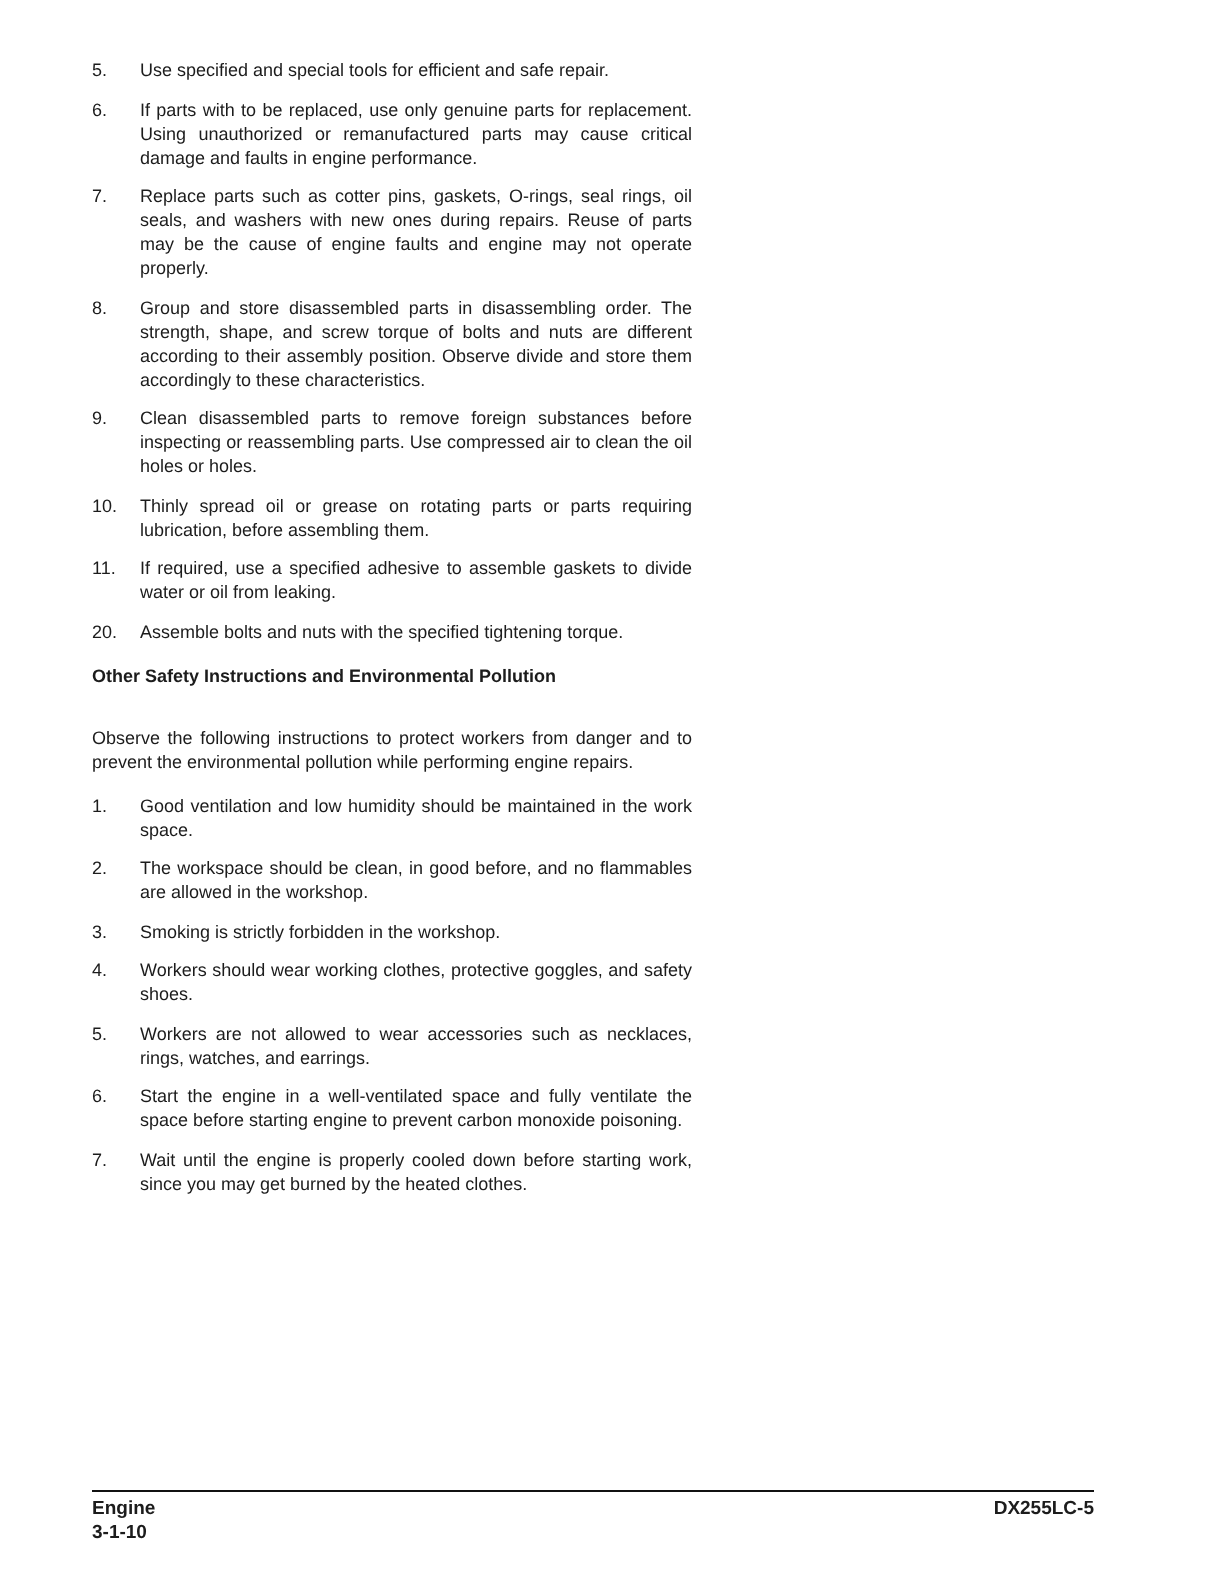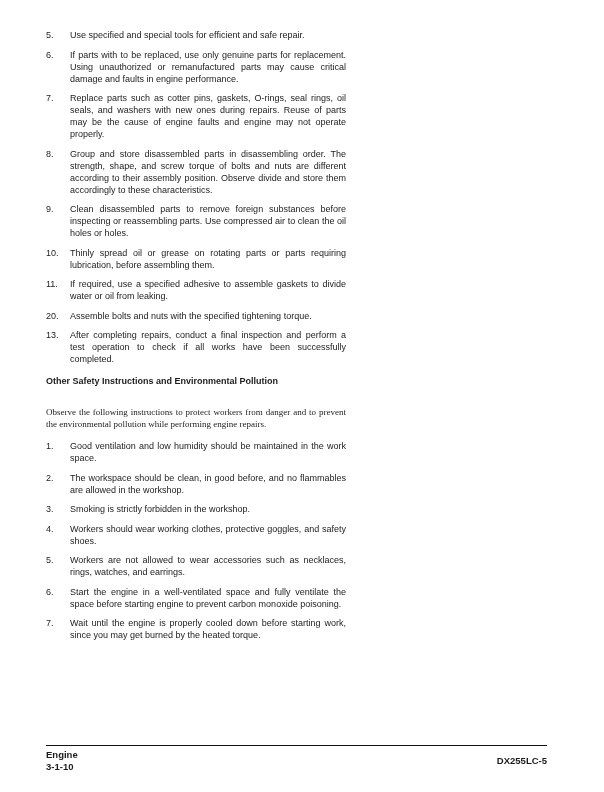--- a/index.html
+++ b/index.html
@@ -34,32 +34,31 @@
     text-align: justify;
   }
   .heading {
     font-weight: bold;
     font-size: 9px;
     margin: 10px 0 19px 0;
   }
   .intro {
     text-align: justify;
     margin: 0 0 10px 0;
-    font-family: Liberation Serif, serif;
   }
   .footer {
     position: absolute;
     left: 46px;
     top: 745px;
     width: 501px;
     border-top: 1.5px solid #111111;
     padding-top: 3px;
     display: flex;
     justify-content: space-between;
-    align-items: center;
+    align-items: flex-start;
     font-weight: bold;
     font-size: 9.5px;
     line-height: 11.5px;
   }
   .footer-left div { white-space: nowrap; }
   .footer-right { white-space: nowrap; }
 </style>
 </head>
 <body>
 
@@ -91,24 +90,20 @@
       <span class="txt">Thinly spread oil or grease on rotating parts or parts requiring lubrication, before assembling them.</span>
     </div>
     <div class="li">
       <span class="num">11.</span>
       <span class="txt">If required, use a specified adhesive to assemble gaskets to divide water or oil from leaking.</span>
     </div>
     <div class="li">
       <span class="num">20.</span>
       <span class="txt">Assemble bolts and nuts with the specified tightening torque.</span>
     </div>
-    <div class="li">
-      <span class="num">13.</span>
-      <span class="txt">After completing repairs, conduct a final inspection and perform a test operation to check if all works have been successfully completed.</span>
-    </div>
   </div>
 
   <div class="heading">Other Safety Instructions and Environmental Pollution</div>
 
   <p class="intro">Observe the following instructions to protect workers from danger and to prevent the environmental pollution while performing engine repairs.</p>
 
   <div>
     <div class="li">
       <span class="num">1.</span>
       <span class="txt">Good ventilation and low humidity should be maintained in the work space.</span>
@@ -128,21 +123,21 @@
     <div class="li">
       <span class="num">5.</span>
       <span class="txt">Workers are not allowed to wear accessories such as necklaces, rings, watches, and earrings.</span>
     </div>
     <div class="li">
       <span class="num">6.</span>
       <span class="txt">Start the engine in a well-ventilated space and fully ventilate the space before starting engine to prevent carbon monoxide poisoning.</span>
     </div>
     <div class="li">
       <span class="num">7.</span>
-      <span class="txt">Wait until the engine is properly cooled down before starting work, since you may get burned by the heated torque.</span>
+      <span class="txt">Wait until the engine is properly cooled down before starting work, since you may get burned by the heated clothes.</span>
     </div>
   </div>
 
 </div>
 
 <div class="footer">
   <div class="footer-left">
     <div>Engine</div>
     <div>3-1-10</div>
   </div>

